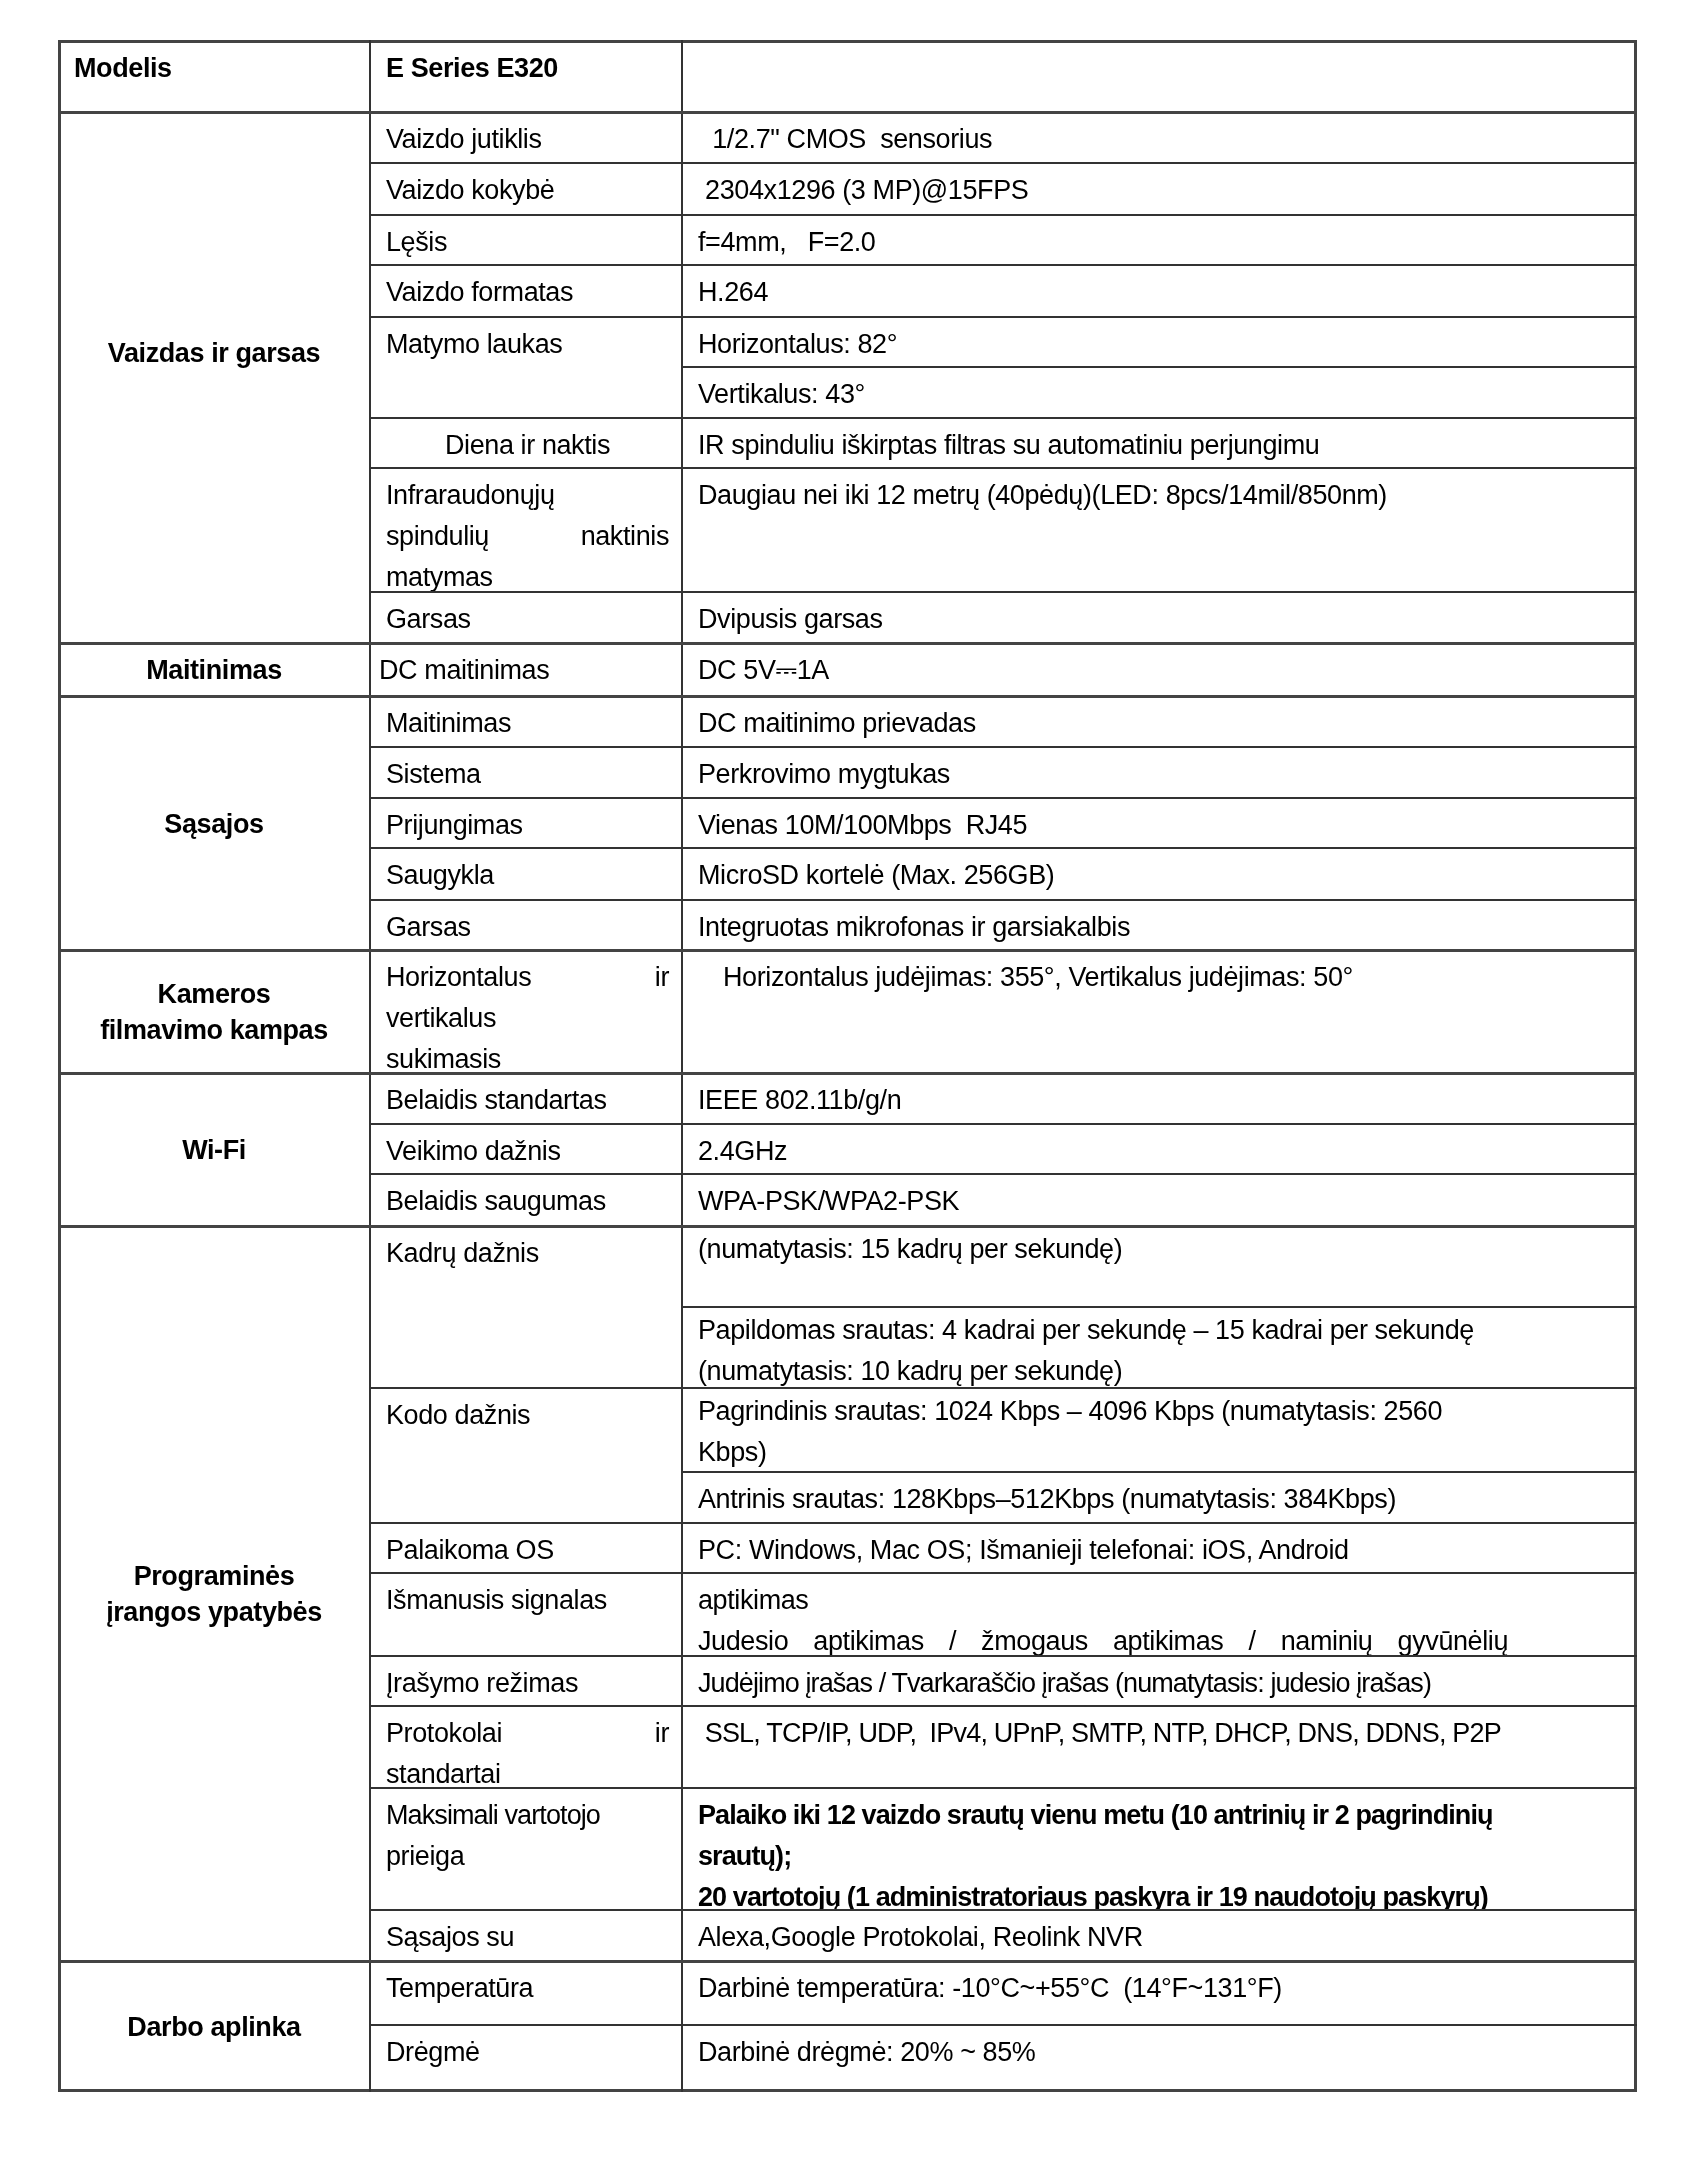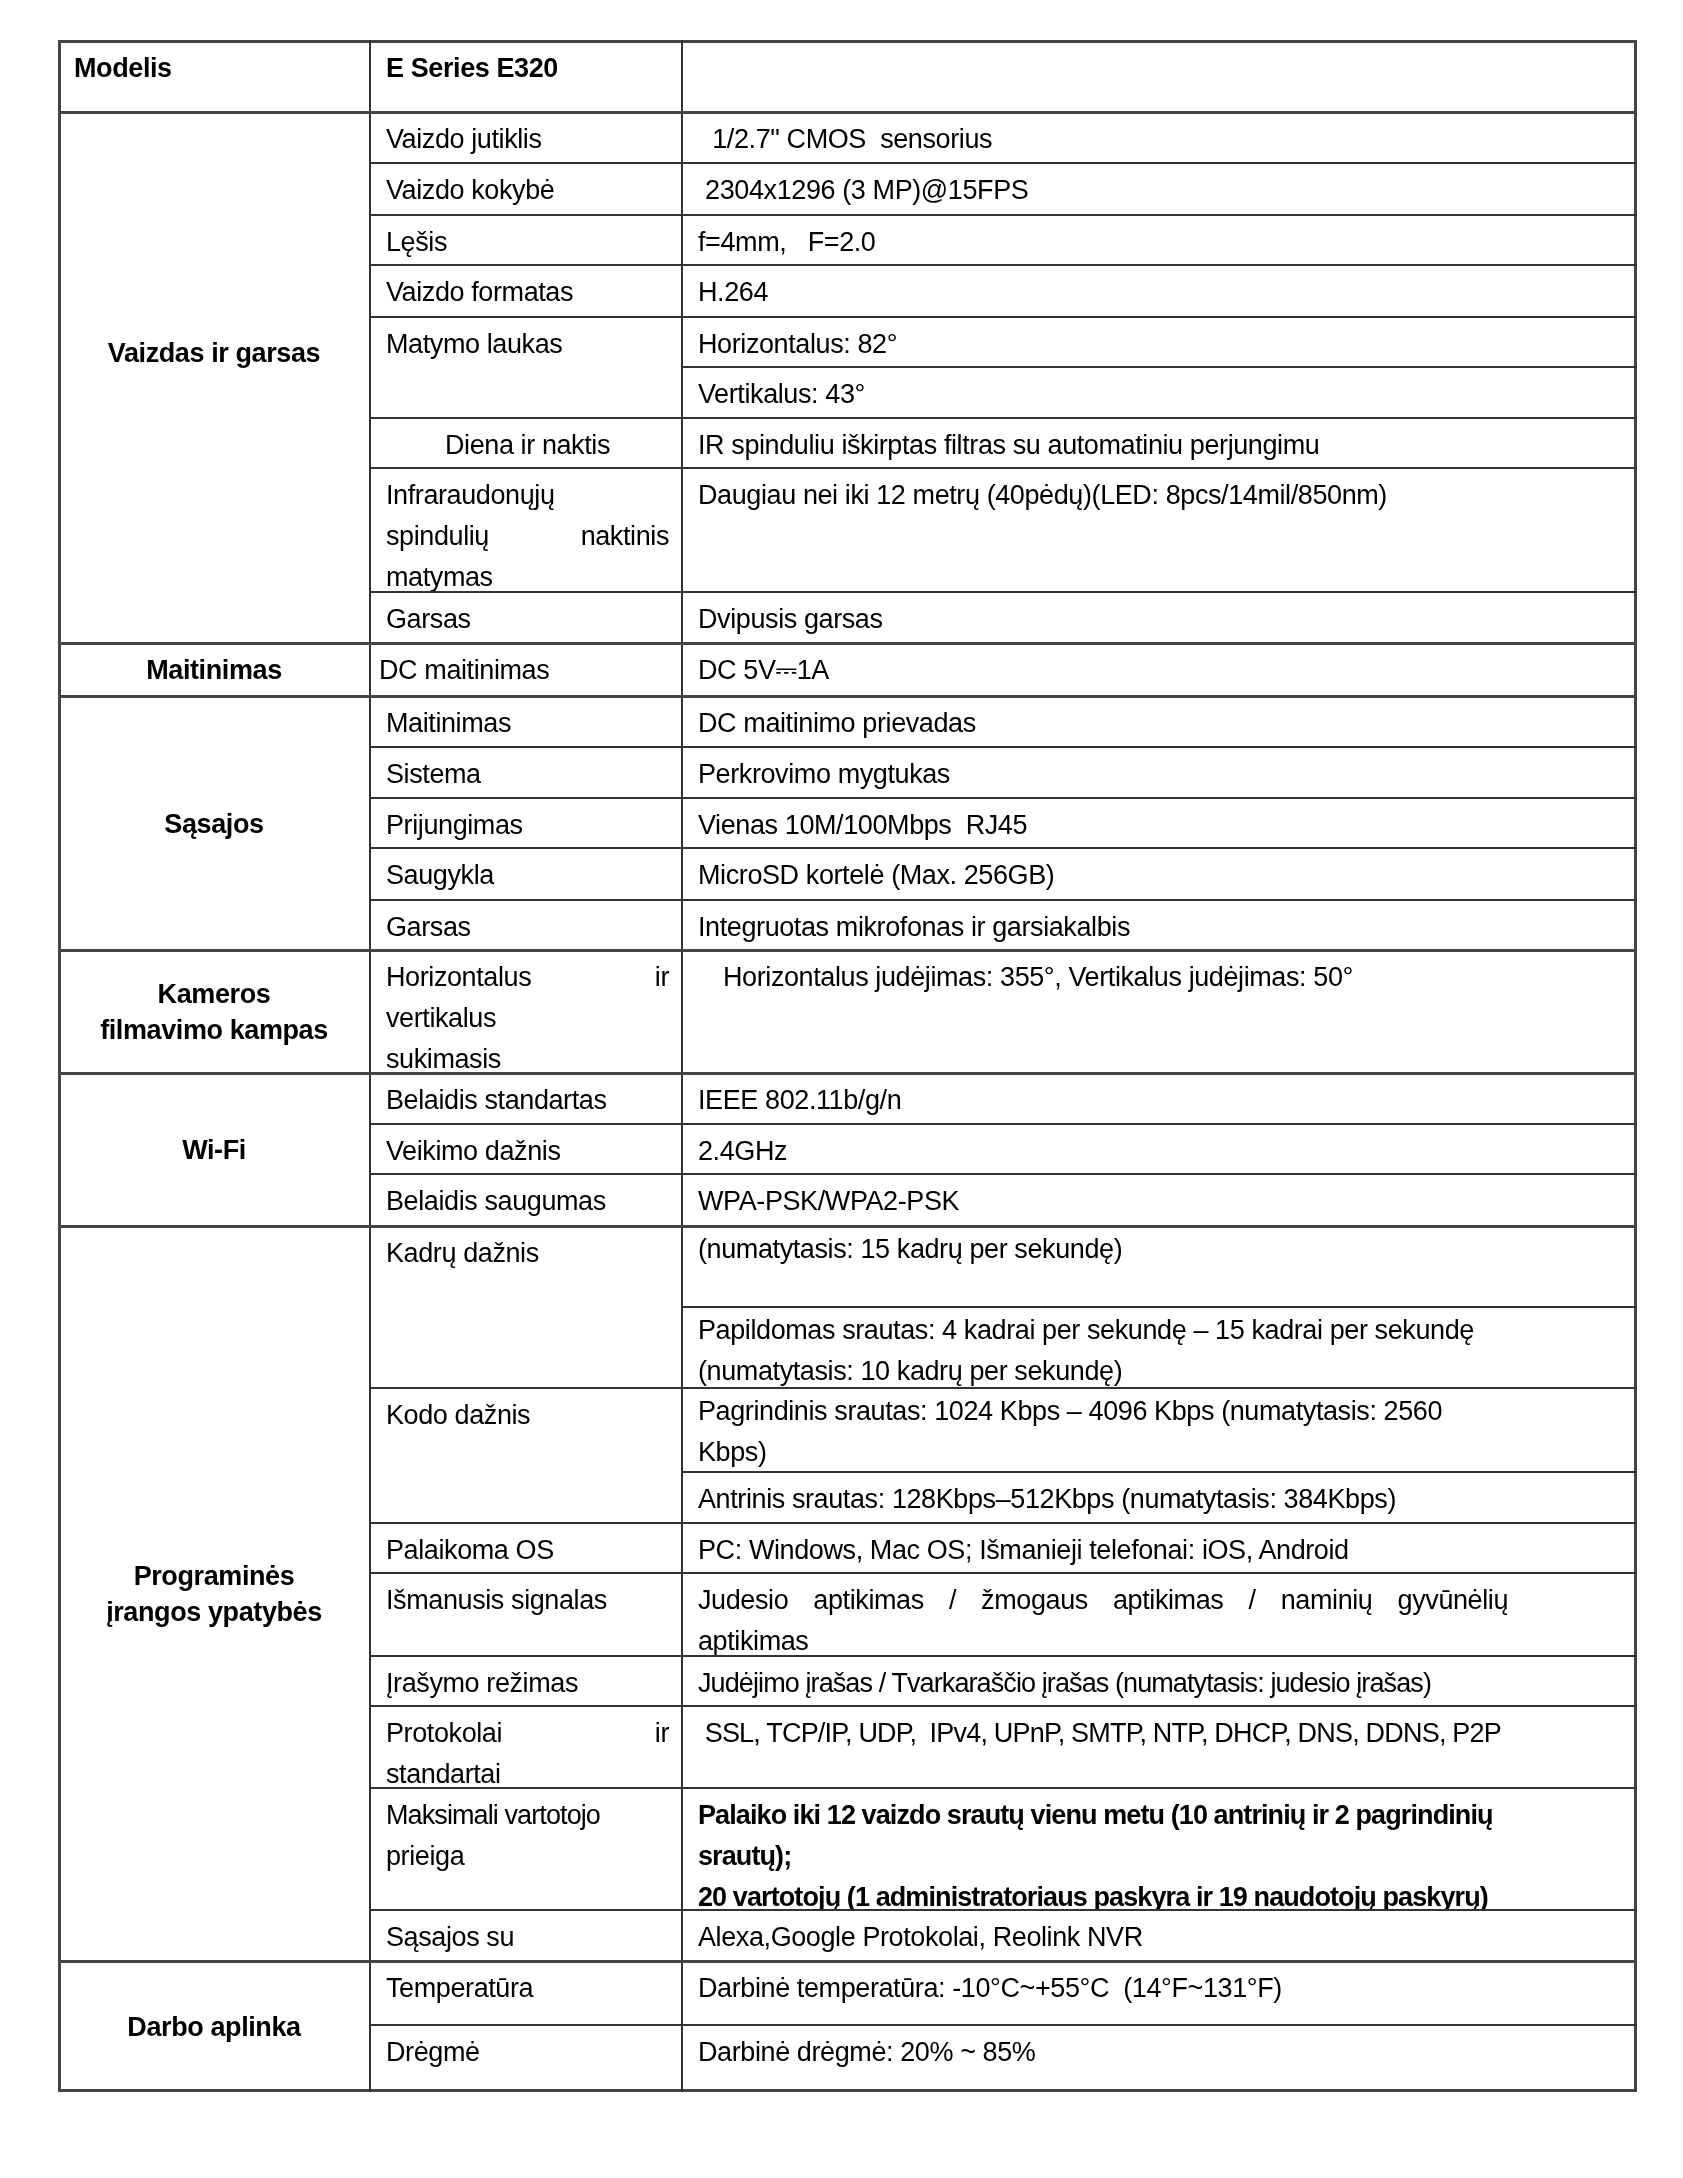--- a/index.html
+++ b/index.html
@@ -129,22 +129,22 @@
     <div>Pagrindinis srautas: 1024 Kbps – 4096 Kbps (numatytasis: 2560</div>
     <div>Kbps)</div>
   </div>
   <div class="cell value" style="left:683px;top:1473px;width:952px;height:50px;">Antrinis srautas: 128Kbps–512Kbps (numatytasis: 384Kbps)</div>
 
   <div class="cell label" style="left:371px;top:1524px;width:310px;height:50px;">Palaikoma OS</div>
   <div class="cell value" style="left:683px;top:1524px;width:952px;height:50px;">PC: Windows, Mac OS; Išmanieji telefonai: iOS, Android</div>
 
   <div class="cell label" style="left:371px;top:1574px;width:310px;height:82px;">Išmanusis signalas</div>
   <div class="cell value" style="left:683px;top:1574px;width:952px;height:82px;">
+    <div>aptikimas</div>
     <div style="word-spacing:18px;">Judesio aptikimas / žmogaus aptikimas / naminių gyvūnėlių</div>
-    <div>aptikimas</div>
   </div>
 
   <div class="cell label" style="left:371px;top:1657px;width:310px;height:49px;">Įrašymo režimas</div>
   <div class="cell value" style="left:683px;top:1657px;width:952px;height:49px;letter-spacing:-0.9px;">Judėjimo įrašas / Tvarkaraščio įrašas (numatytasis: judesio įrašas)</div>
 
   <div class="cell label" style="left:371px;top:1707px;width:310px;height:81px;">
     <div class="just">
         <span>Protokolai</span>
         <span>ir</span>
       </div>

